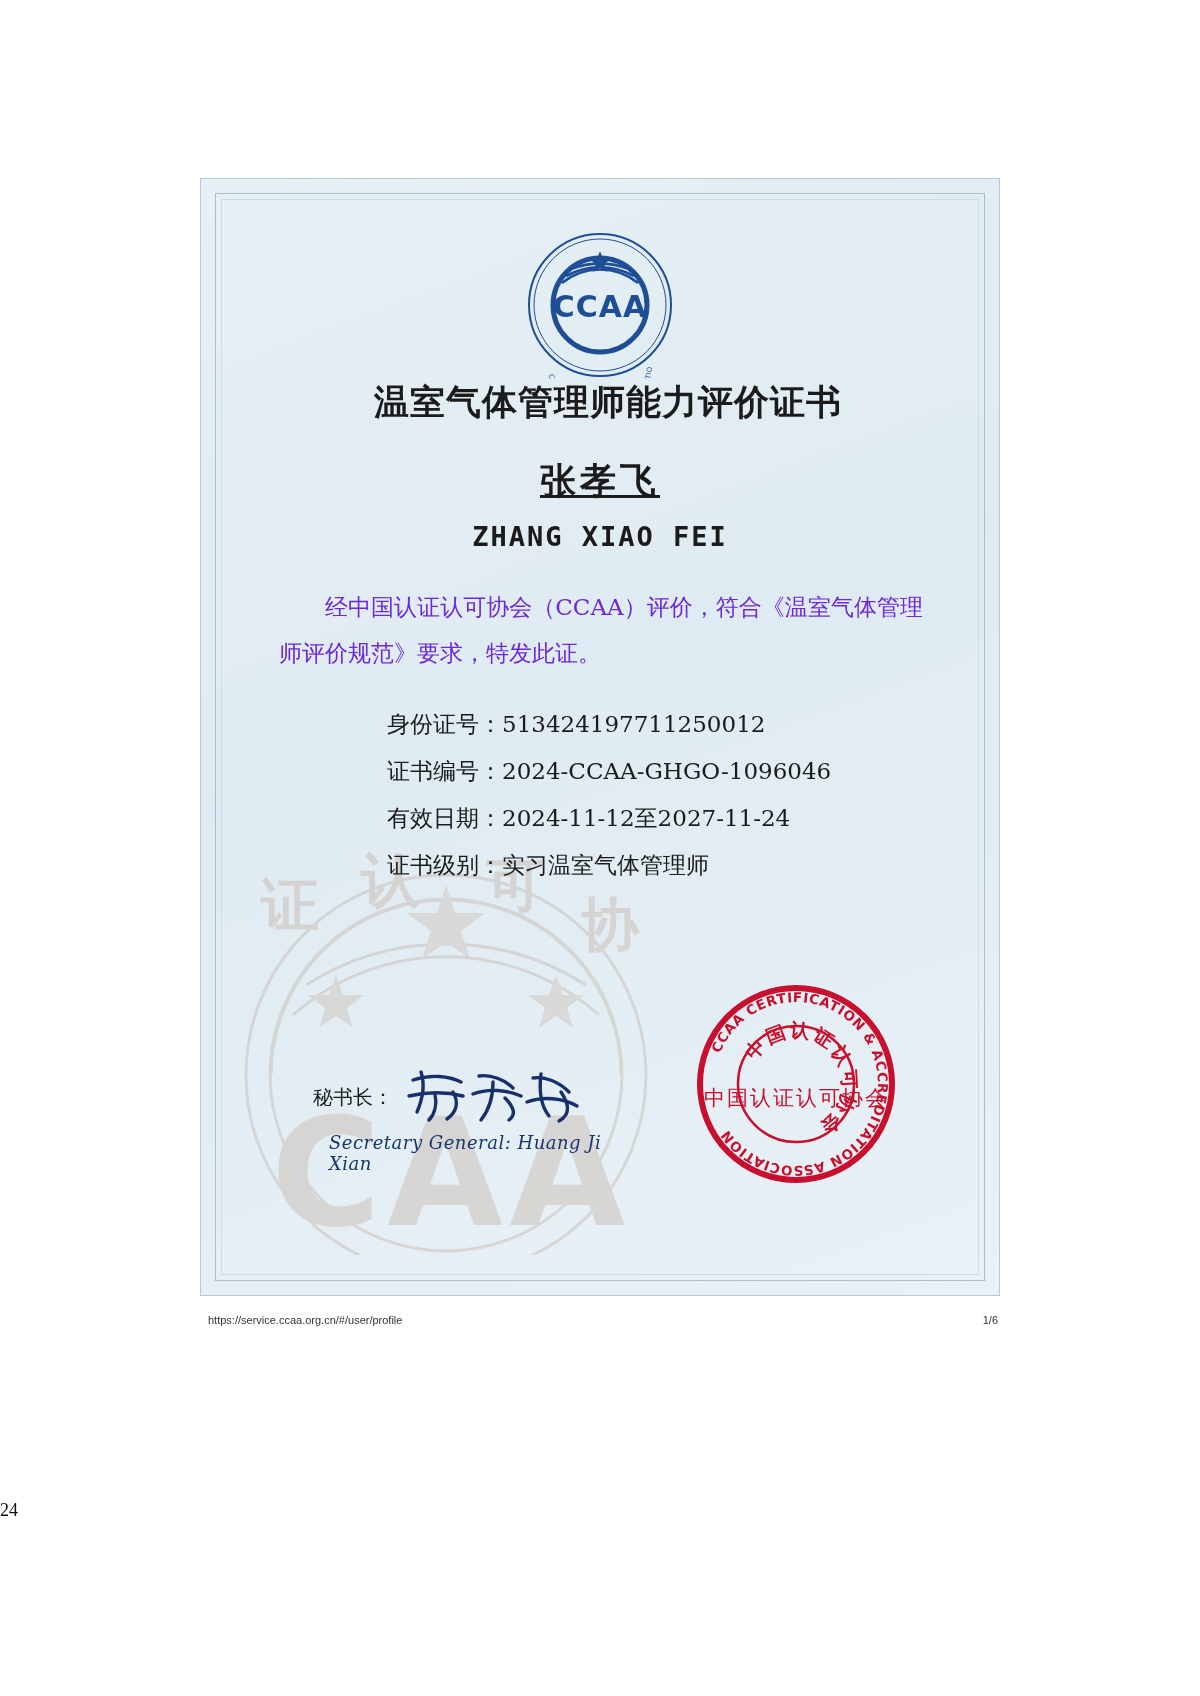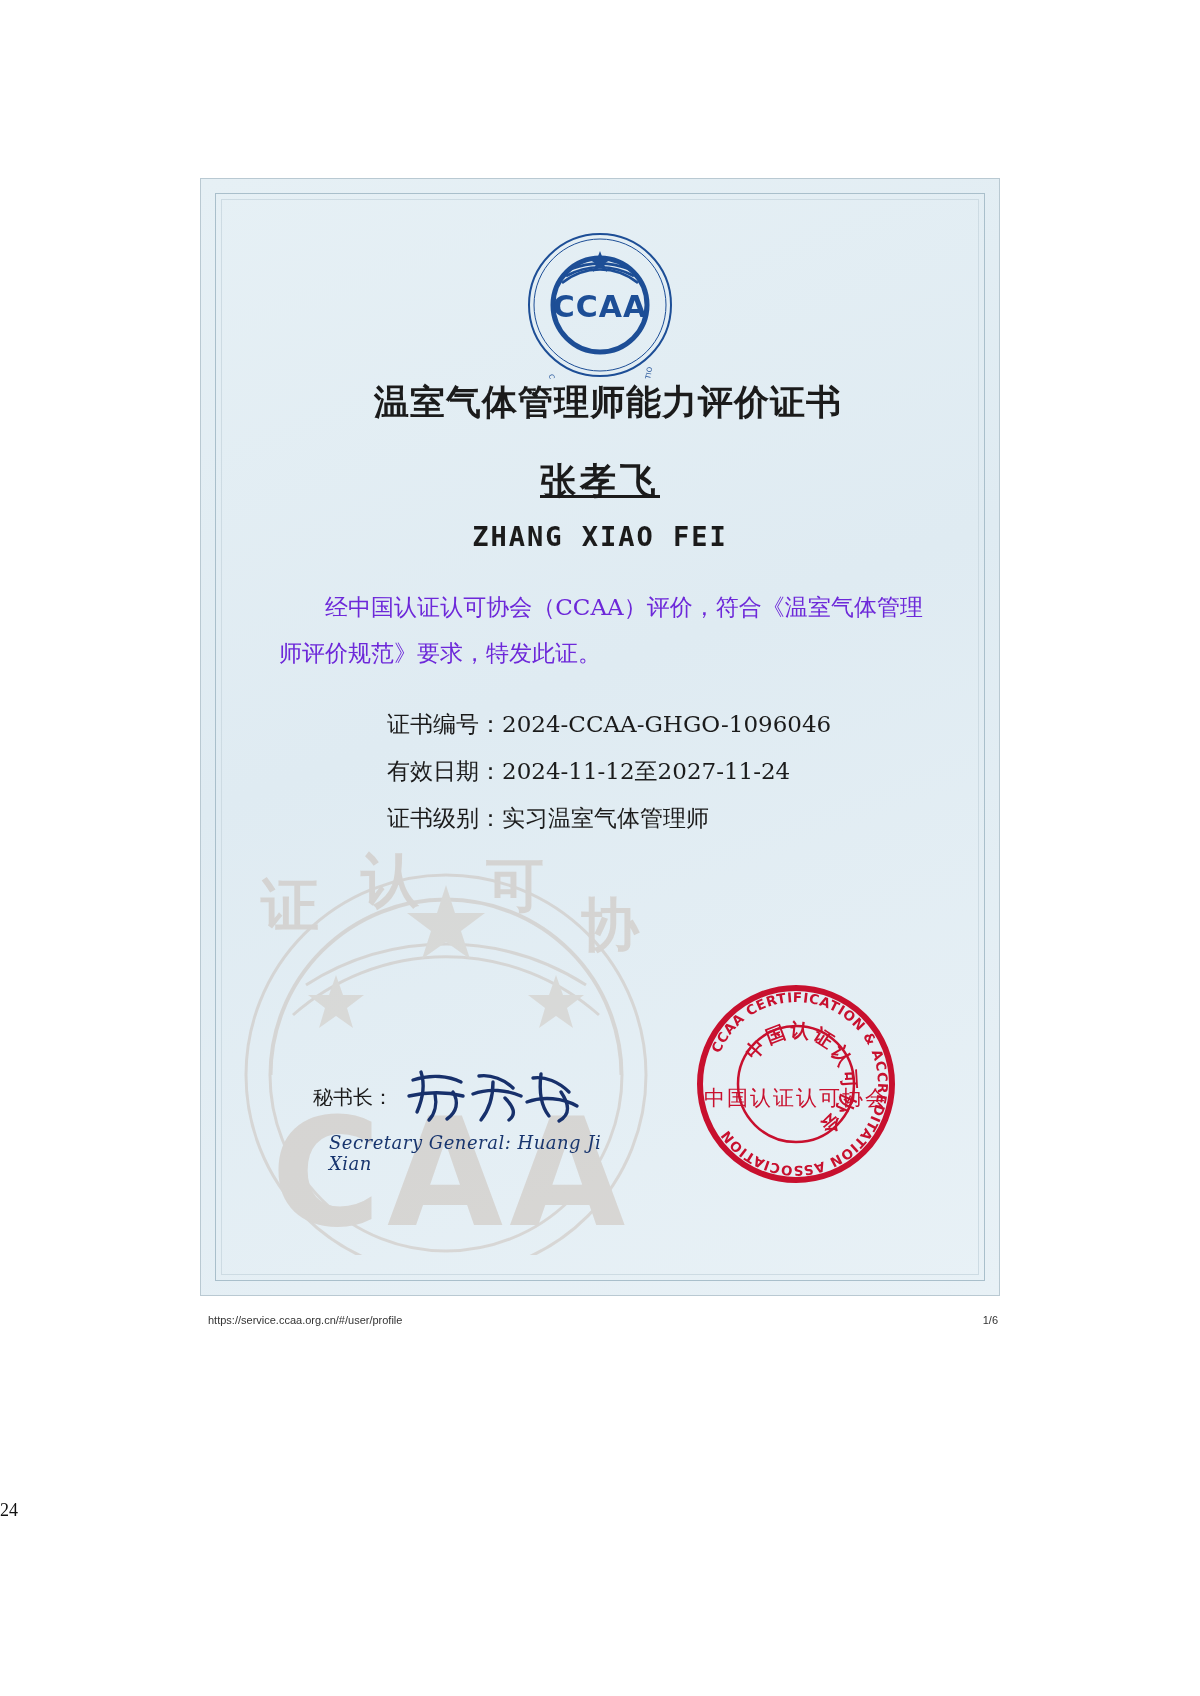--- a/index.html
+++ b/index.html
@@ -291,20 +291,23 @@
 
     <div class="cert-title">温室气体管理师能力评价证书</div>
 
     <div class="holder-name-cn">张孝飞</div>
     <div class="holder-name-en">ZHANG XIAO FEI</div>
 
     <div class="statement">经中国认证认可协会（CCAA）评价，符合《温室气体管理师评价规范》要求，特发此证。</div>
 
     <div class="details">
       <div class="detail-row">
+        <span class="detail-label">身份证号：</span><span class="detail-value">513424197711250012</span>
+      </div>
+      <div class="detail-row">
         <span class="detail-label">证书编号：</span><span class="detail-value">2024-CCAA-GHGO-1096046</span>
       </div>
       <div class="detail-row">
         <span class="detail-label">有效日期：</span><span class="detail-value">2024-11-12至2027-11-24</span>
       </div>
       <div class="detail-row">
         <span class="detail-label">证书级别：</span><span class="detail-value">实习温室气体管理师</span>
       </div>
     </div>
 

